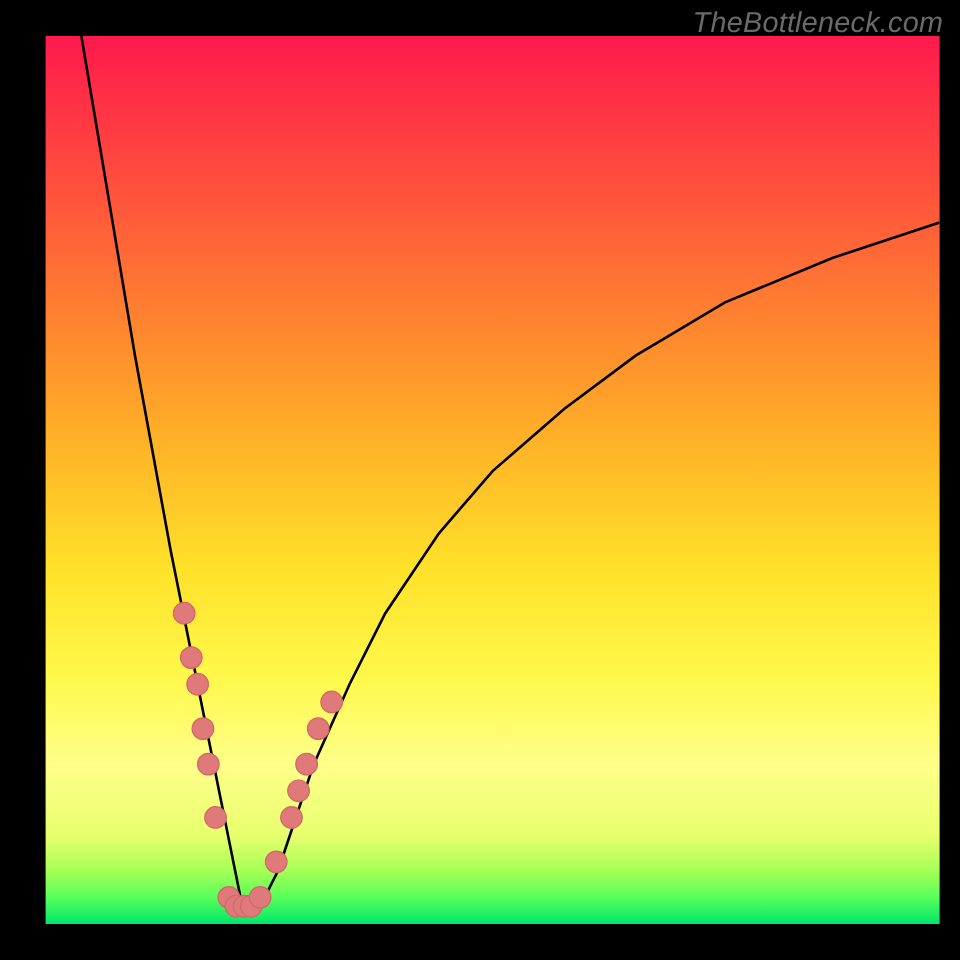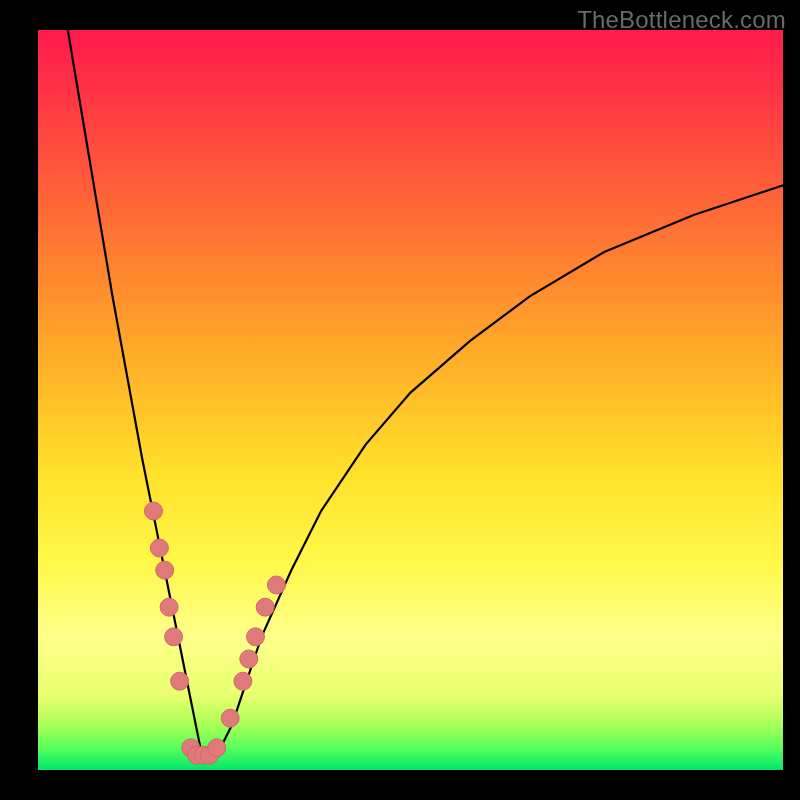--- a/index.html
+++ b/index.html
@@ -10,20 +10,21 @@
     background: #000;
     font-family: Arial, Helvetica, sans-serif;
   }
   .frame {
     position: absolute;
     left: 0;
     top: 0;
     width: 800px;
     height: 800px;
     background: #000;
+    font-style: italic;
   }
   .plot {
     position: absolute;
     left: 38px;
     top: 30px;
     width: 745px;
     height: 740px;
     background: linear-gradient(to bottom,
       #ff1a4d 0%,
       #ff3345 8%,

